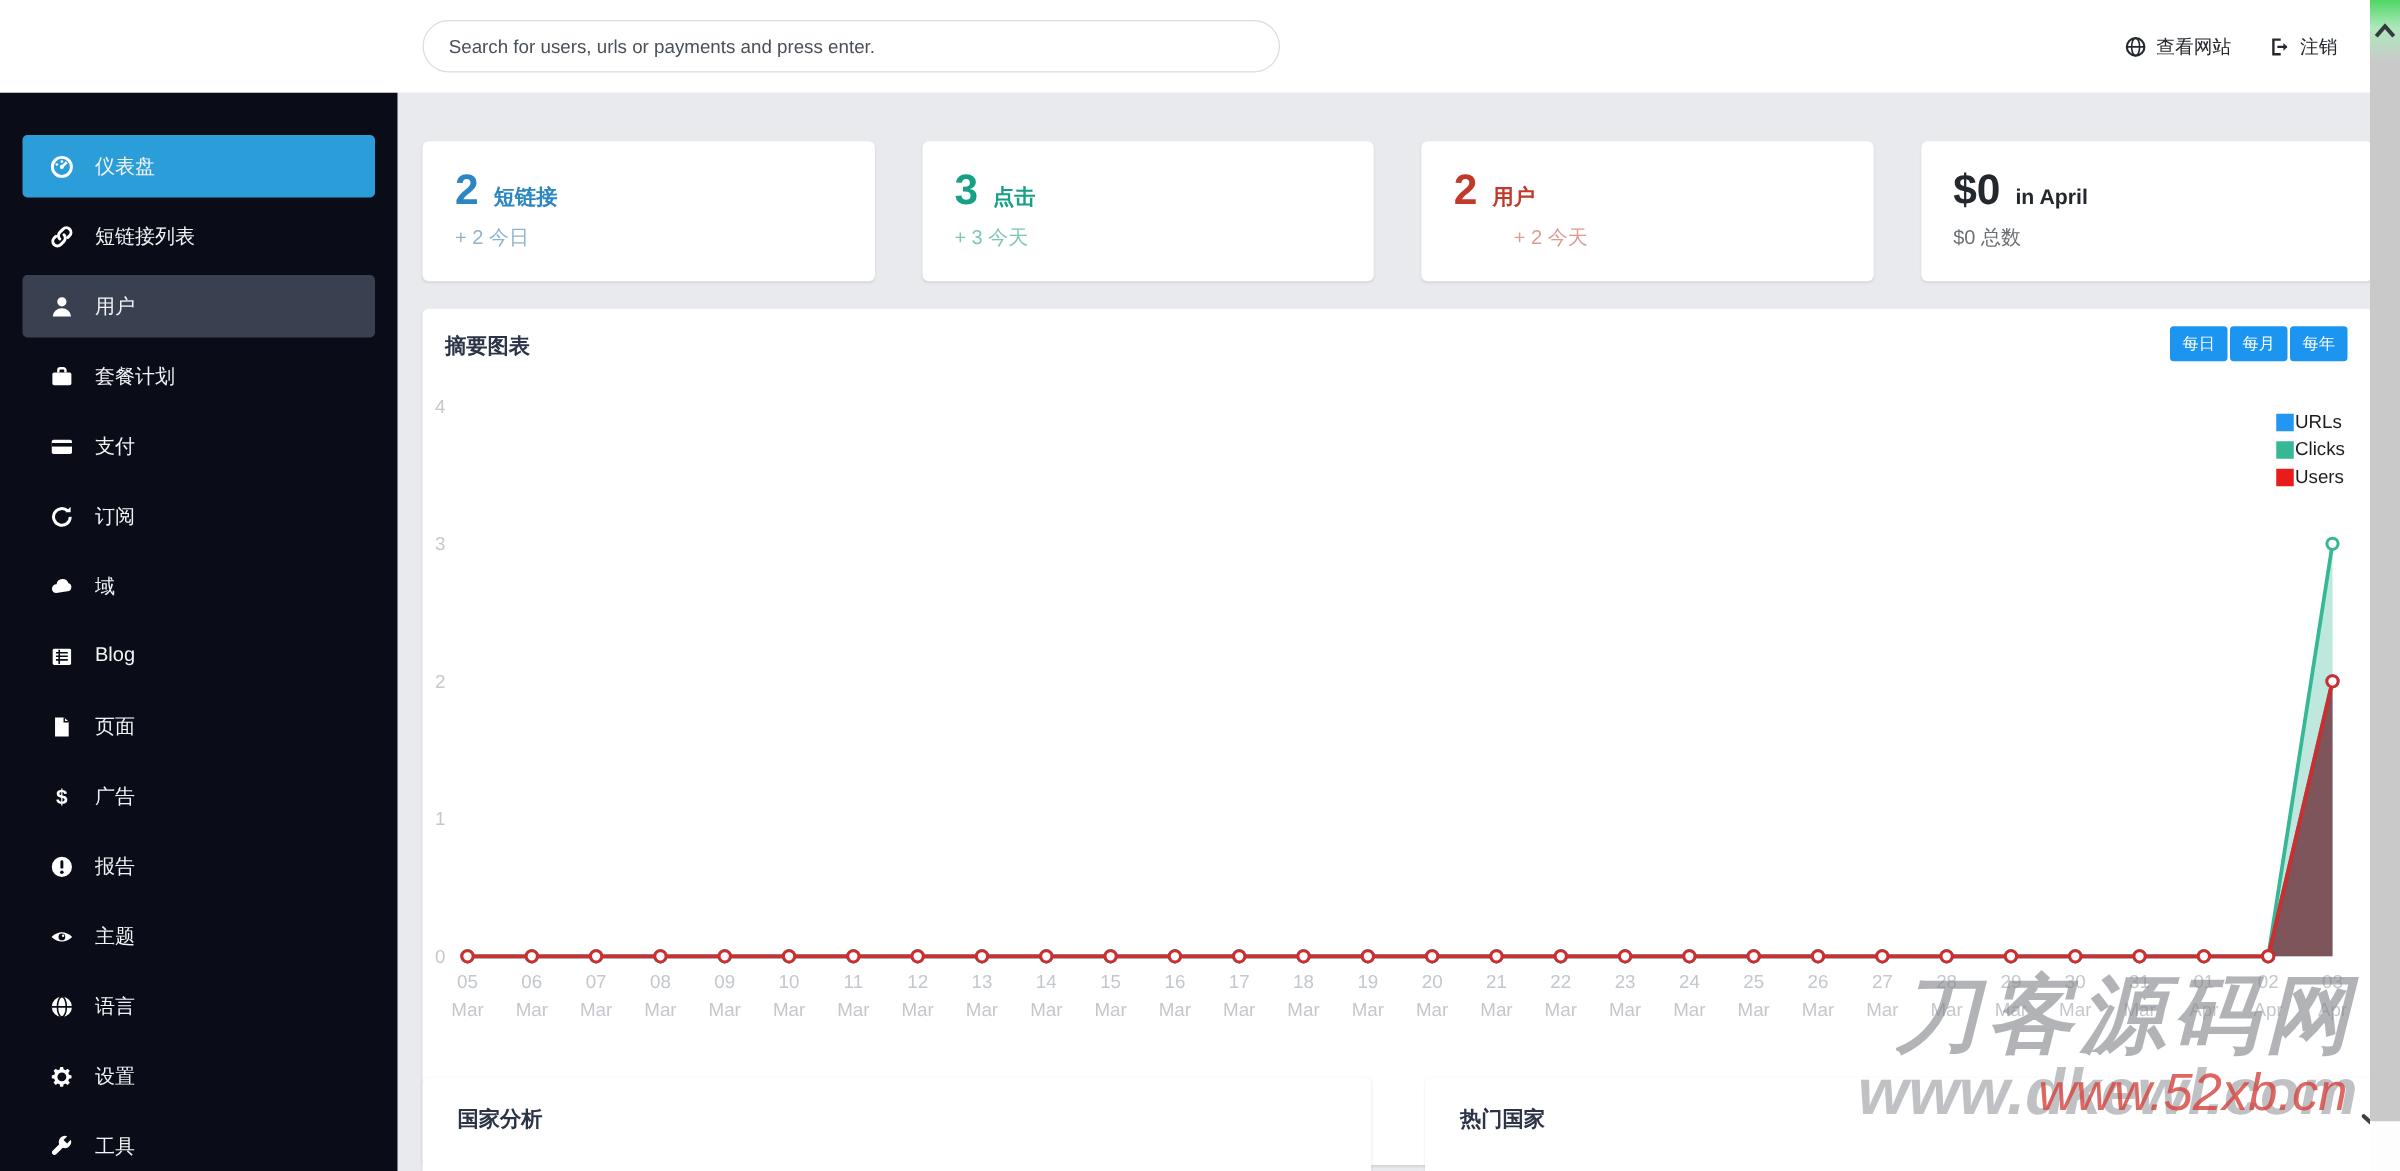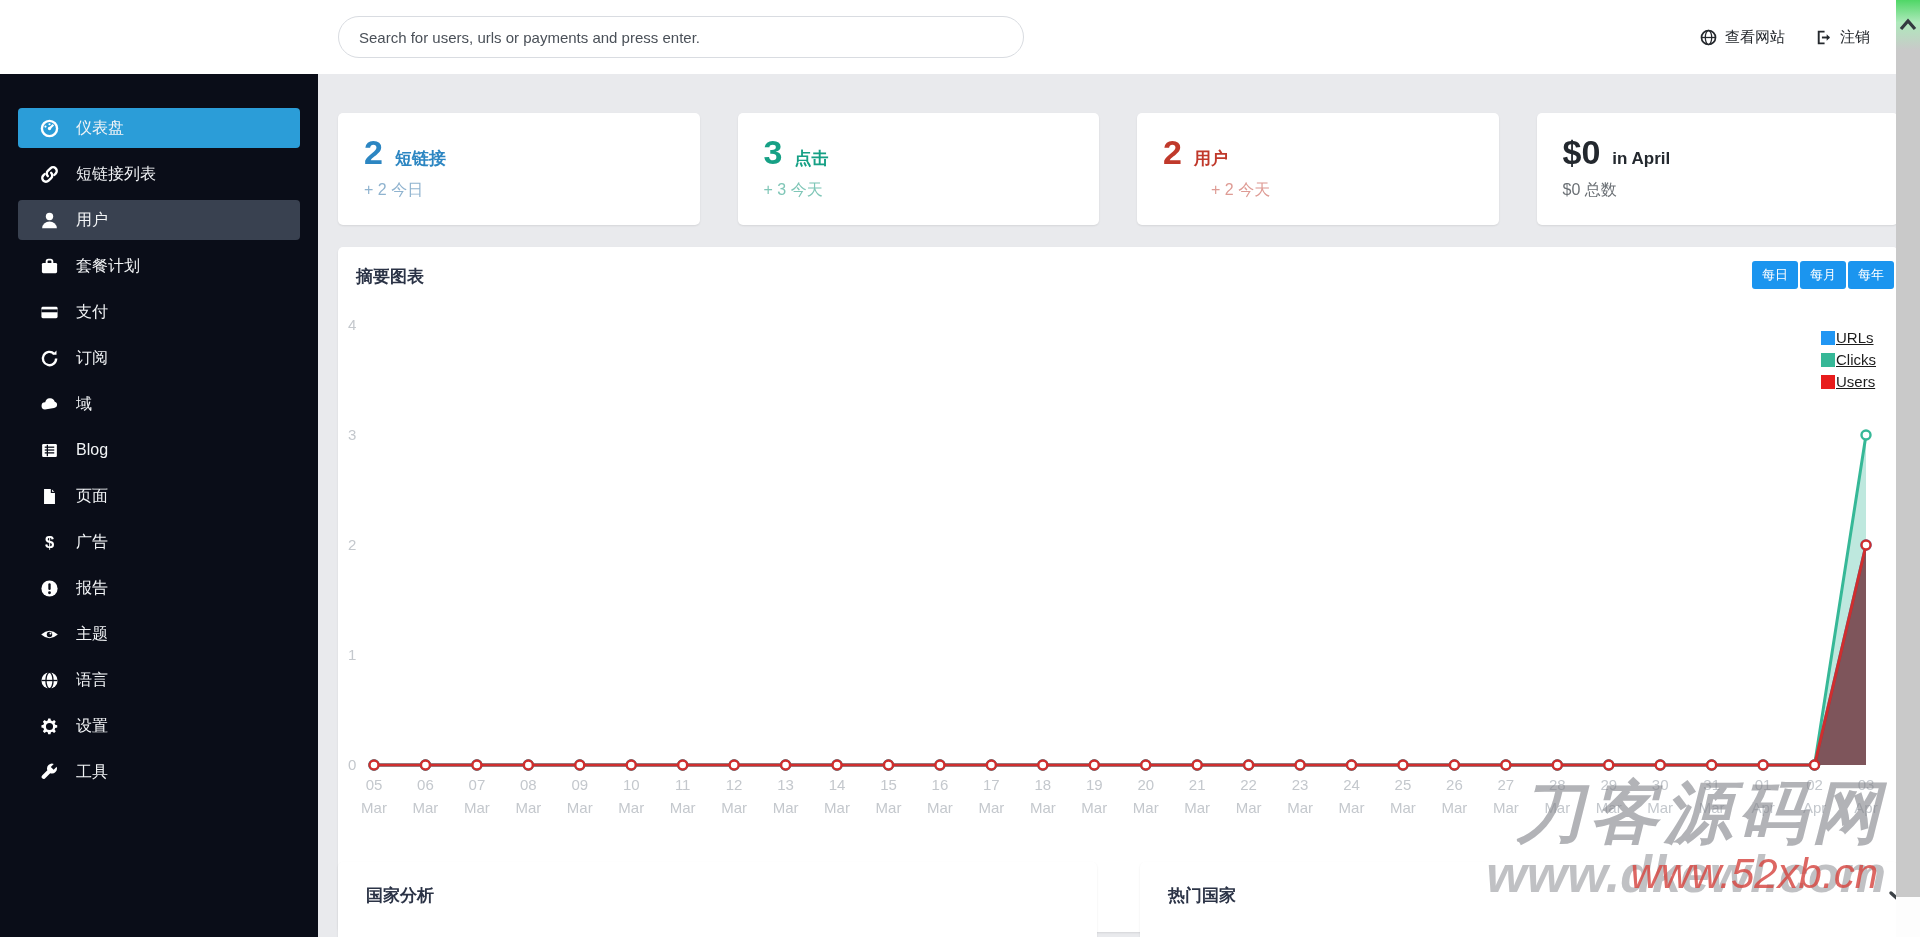--- a/index.html
+++ b/index.html
@@ -11,46 +11,46 @@
   .search-input { position:absolute; left:338px; top:16px; width:686px; height:42px;
     border:1px solid #d9dce1; border-radius:22px; padding:0 20px; font-size:15px;
     color:#3c424a; outline:none; background:#fff; font-family:inherit; }
   .search-input::placeholder { color:#4a5058; opacity:1; }
   .top-links { position:absolute; right:34px; top:0; height:74px; display:flex; align-items:center; gap:30px; }
   .top-link { display:flex; align-items:center; gap:8px; font-size:15px; color:#24282d; cursor:pointer; white-space:nowrap; }
   .top-link svg { display:block; }
 
   
   .sidebar { position:absolute; left:0; top:74px; width:318px; height:863px; background:#0a0d18; z-index:4; padding-top:34px; }
-  .side-item { display:flex; align-items:center; height:40px; margin:0 18px 6px 18px; border-radius:4px;
+  .side-item { display:flex; align-items:center; height:50px; margin:0 18px 6px 18px; border-radius:4px;
     padding-left:20px; color:#f2f4f6; font-size:16px; cursor:pointer; }
   .side-item .sicon { width:22px; height:18px; display:inline-flex; align-items:center; justify-content:center; margin-right:16px; }
   .side-item.active { background:#2b9dd8; }
   .side-item.hover { background:#394150; }
   .side-item svg { display:block; }
 
   
   .main { position:absolute; left:318px; top:74px; width:1602px; height:863px; }
 
   .stats-row { position:absolute; left:20px; top:39px; width:1560px; display:flex; gap:38px; }
   .stat-card { width:362px; height:112px; background:#fff; border-radius:5px;
     box-shadow:0 1px 2px rgba(0,0,0,.09); padding:20px 26px; }
   .stat-top { display:flex; align-items:baseline; gap:12px; }
   .stat-value { font-size:34px; font-weight:bold; }
   .stat-label { font-size:17px; font-weight:bold; }
   .stat-sub { font-size:16px; margin-top:8px; }
 
   .chart-card { position:absolute; left:20px; top:173px; width:1560px; height:685px; background:#fff;
     border-radius:5px; box-shadow:0 1px 2px rgba(0,0,0,.09); }
   .chart-title { position:absolute; left:18px; top:18px; font-size:17px; font-weight:bold; color:#2b3346; }
-  .range-group { position:absolute; right:4px; top:14px; display:flex; gap:2px; }
+  .range-group { position:absolute; right:20px; top:14px; display:flex; gap:2px; }
   .range-btn { background:#1b95ef; color:#fff; border:none; font-size:13px; padding:5px 10px;
     border-radius:3px; cursor:pointer; font-family:inherit; }
   .legend { position:absolute; right:22px; top:82px; display:flex; flex-direction:column; gap:5px; }
-  .legend-row { display:flex; align-items:center; gap:1px; font-size:15px; color:#1d1d1d;text-decoration:underline; }
+  .legend-row { display:flex; align-items:center; gap:1px; font-size:15px; color:#1d1d1d; }
   .legend-swatch { width:14px; height:14px; display:inline-block; }
   #chart-svg { position:absolute; left:8px; top:53px; }
 
   .bottom-row { position:absolute; left:20px; top:788px; width:1560px; display:flex; gap:43px; }
   .bottom-card { background:#fff; border-radius:5px; box-shadow:0 1px 2px rgba(0,0,0,.09); height:150px; padding:22px 28px; }
   .bottom-card.left { width:759px; }
   .bottom-card.right { width:758px; position:relative; }
   .bottom-title { font-size:17px; font-weight:bold; color:#2b3346; }
 
   

